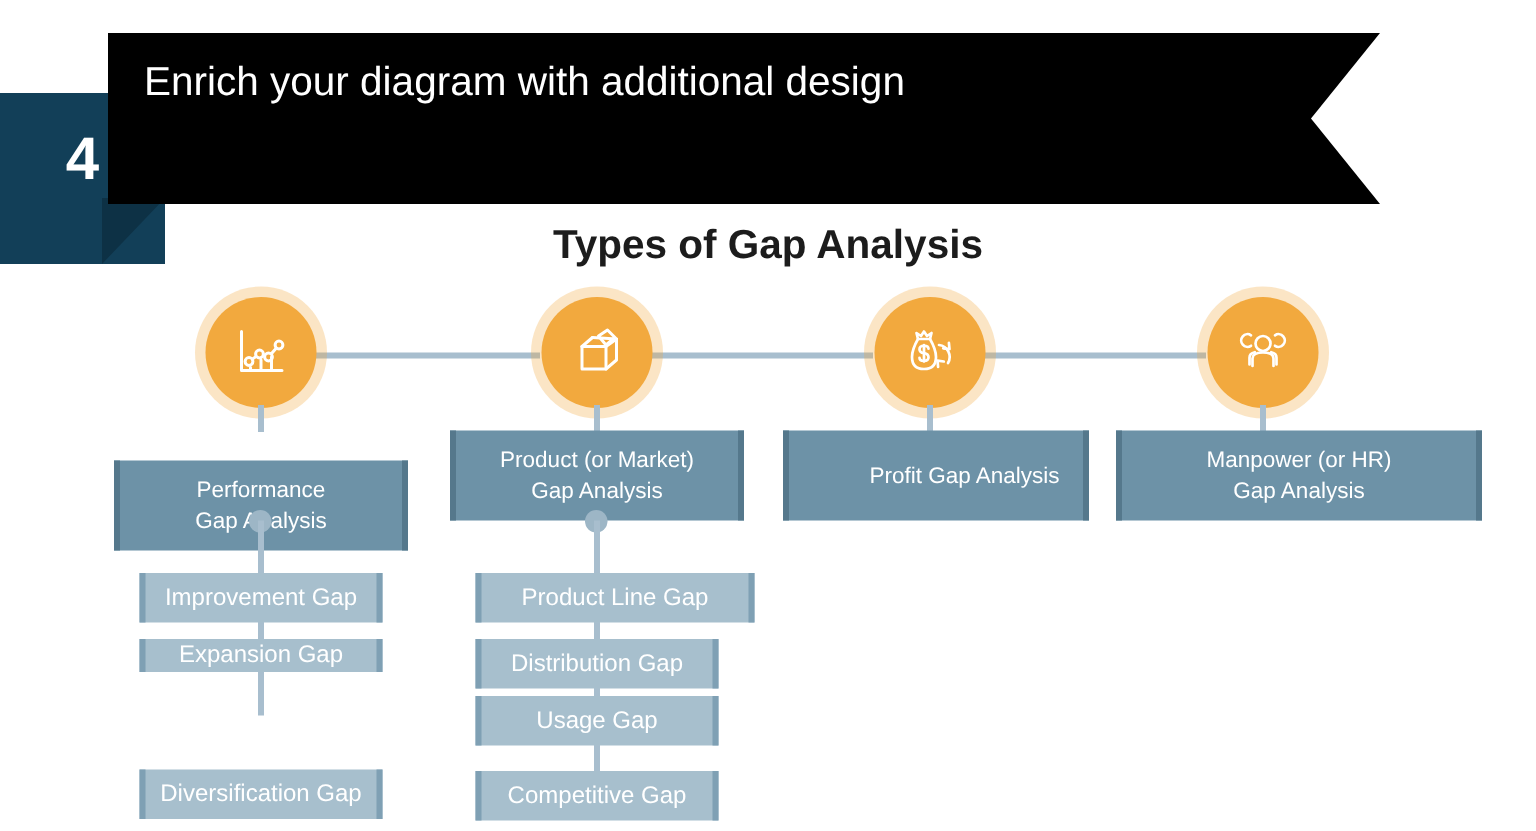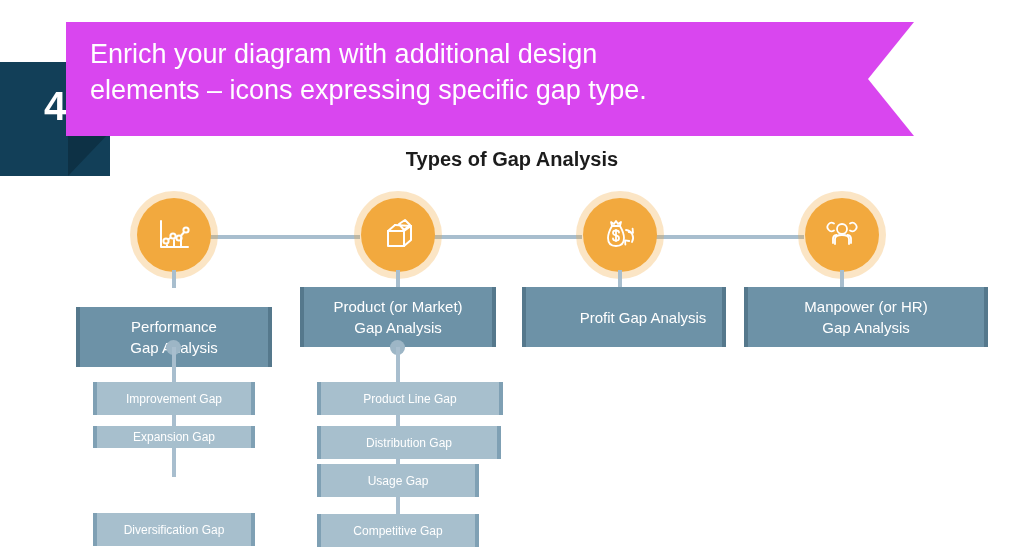--- a/index.html
+++ b/index.html
@@ -25,22 +25,22 @@
     letter-spacing:0px;
   }
   
   #badge-fold{
     position:absolute;left:68px;top:132px;width:0;height:0;
     border-left:42px solid #0d3145;
     border-bottom:44px solid transparent;
   }
 
   #banner{
-    position:absolute;left:66px;top:22px;width:848px;height:114px;
-    background:#d946ef;
+    position:absolute;left:72px;top:22px;width:848px;height:114px;
+    background:#000000;
   }
   
   #banner-notch{
     position:absolute;right:0;top:0;width:0;height:0;
     border-right:46px solid #ffffff;
     border-top:57px solid transparent;
     border-bottom:57px solid transparent;
   }
   #banner-text{
     position:absolute;left:24px;top:14px;width:740px;
@@ -48,21 +48,21 @@
     font-size:27px;line-height:36px;font-weight:normal;
   }
   #banner-text .line{display:block;white-space:nowrap;}
 
   
   #diagram{position:absolute;left:0;top:140px;width:1024px;height:414px;}
 
   #diagram-title{
     position:absolute;left:0;top:8px;width:1024px;
     text-align:center;
-    font-size:20px;font-weight:bold;color:#1c1c1c;
+    font-size:27px;font-weight:bold;color:#1c1c1c;
   }
 
   
   .rail{
     position:absolute;height:4px;background:#a8bece;top:95px;
   }
 
   
   .node-circle{
     position:absolute;top:58px;width:74px;height:74px;border-radius:50%;
@@ -100,39 +100,38 @@
   }
 
   
   .sub-box{
     position:absolute;
     background:#a7bfcd;
     border-left:4px solid #7fa0b4;
     border-right:4px solid #7fa0b4;
     box-sizing:border-box;
     display:flex;align-items:center;justify-content:center;
-    color:#ffffff;font-size:12px;text-align:center;
+    color:#ffffff;font-size:16px;text-align:center;
     padding:0 6px;
   }
 </style>
 </head>
 <body>
 
 <div id="header-area">
 
   <div id="number-badge">
     <div id="number-badge-text">4</div>
   </div>
   <div id="badge-fold"></div>
 
   <div id="banner">
     <div id="banner-notch"></div>
     <div id="banner-text">
       <span class="line">Enrich your diagram with additional design</span>
-      <span class="line">elements – icons expressing specific gap type.</span>
     </div>
   </div>
 </div>
 
 <div id="diagram">
 
   <div id="diagram-title">Types of Gap Analysis</div>
 
   <div class="rail" style="left:210px;width:150px;"></div>
   <div class="rail" style="left:434px;width:148px;"></div>
@@ -195,21 +194,21 @@
       <span>Gap Analysis</span>
     </span>
   </div>
 
   <div class="joint-dot" style="left:390px;top:200px;"></div>
   <div class="sub-spine" style="left:396px;top:207px;height:175px;"></div>
 
   <div class="sub-box" style="left:317px;top:242px;width:186px;height:33px;">
     <span>Product Line Gap</span>
   </div>
-  <div class="sub-box" style="left:317px;top:286px;width:184px;height:33px;">
+  <div class="sub-box" style="left:317px;top:286px;width:162px;height:33px;">
     <span>Distribution Gap</span>
   </div>
   <div class="sub-box" style="left:317px;top:324px;width:162px;height:33px;">
     <span>Usage Gap</span>
   </div>
   <div class="sub-box" style="left:317px;top:374px;width:162px;height:33px;">
     <span>Competitive Gap</span>
   </div>
 
   <div class="node-circle" style="left:583px;">

